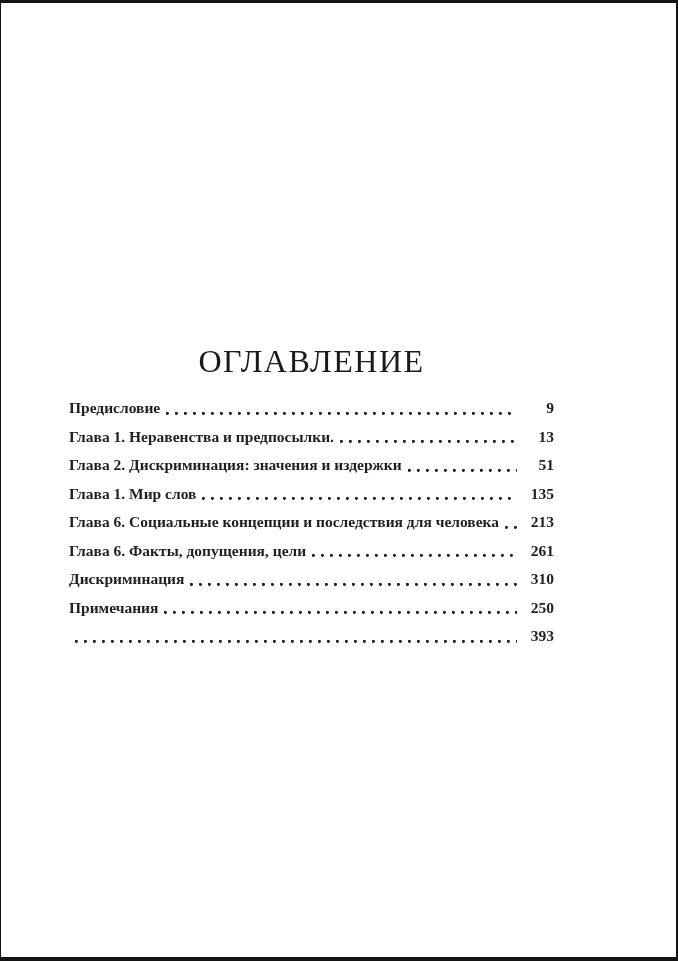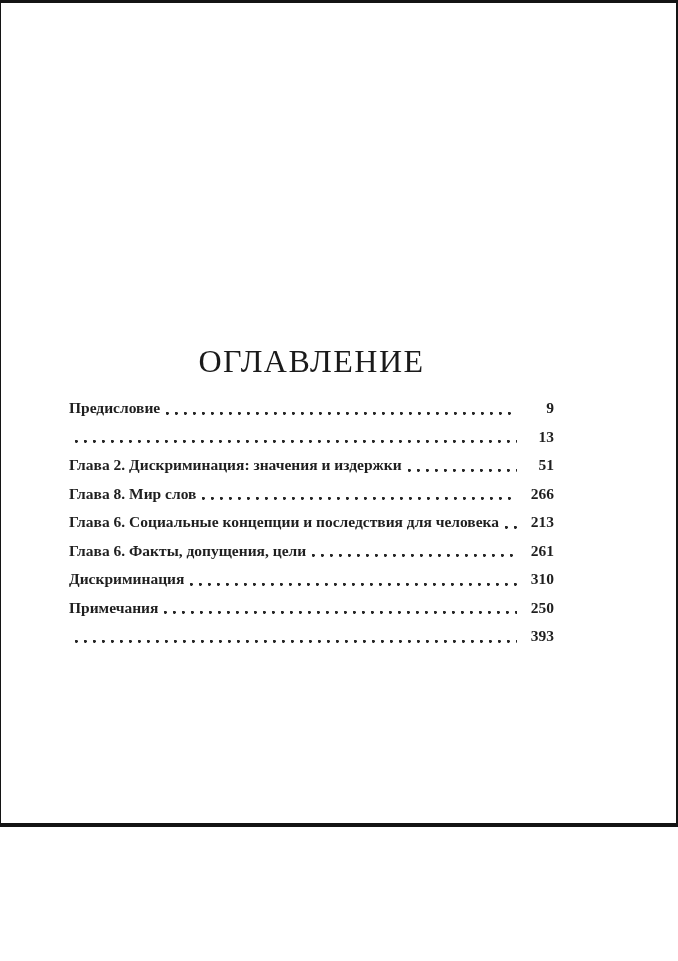--- a/index.html
+++ b/index.html
@@ -3,21 +3,21 @@
 <meta charset="utf-8">
 <style>
   html, body {
     margin: 0;
     padding: 0;
     background: #ffffff;
   }
   .page {
     position: relative;
     width: 678px;
-    height: 827px;
+    height: 961px;
     box-sizing: border-box;
     background: #ffffff;
     border-top: 3px solid #141414;
     border-right: 2px solid #141414;
     border-bottom: 4px solid #141414;
     border-left: 1px solid #141414;
     font-family: "Liberation Serif", "DejaVu Serif", serif;
     color: #1f1f1f;
     overflow: hidden;
   }
@@ -72,36 +72,37 @@
   <div class="toc" id="toc-list">
       <div class="entry">
         <div class="line">
           <span class="label">Предисловие</span>
           <span class="leader"></span>
           <span class="pagenum">9</span>
         </div>
       </div>
       <div class="entry">
         <div class="line">
+          <span class="label">Глава 1. Неравенства и предпосылки.</span>
           <span class="leader"></span>
           <span class="pagenum">13</span>
         </div>
       </div>
       <div class="entry">
         <div class="line">
           <span class="label">Глава 2. Дискриминация: значения и издержки</span>
           <span class="leader"></span>
           <span class="pagenum">51</span>
         </div>
       </div>
       <div class="entry">
         <div class="line">
-          <span class="label">Глава 8. Мир слов</span>
+          <span class="label">Глава 1. Мир слов</span>
           <span class="leader"></span>
-          <span class="pagenum">266</span>
+          <span class="pagenum">135</span>
         </div>
       </div>
       <div class="entry">
         <div class="line">
           <span class="label">Глава 6. Социальные концепции и последствия для человека</span>
           <span class="leader"></span>
           <span class="pagenum">213</span>
         </div>
       </div>
       <div class="entry">

